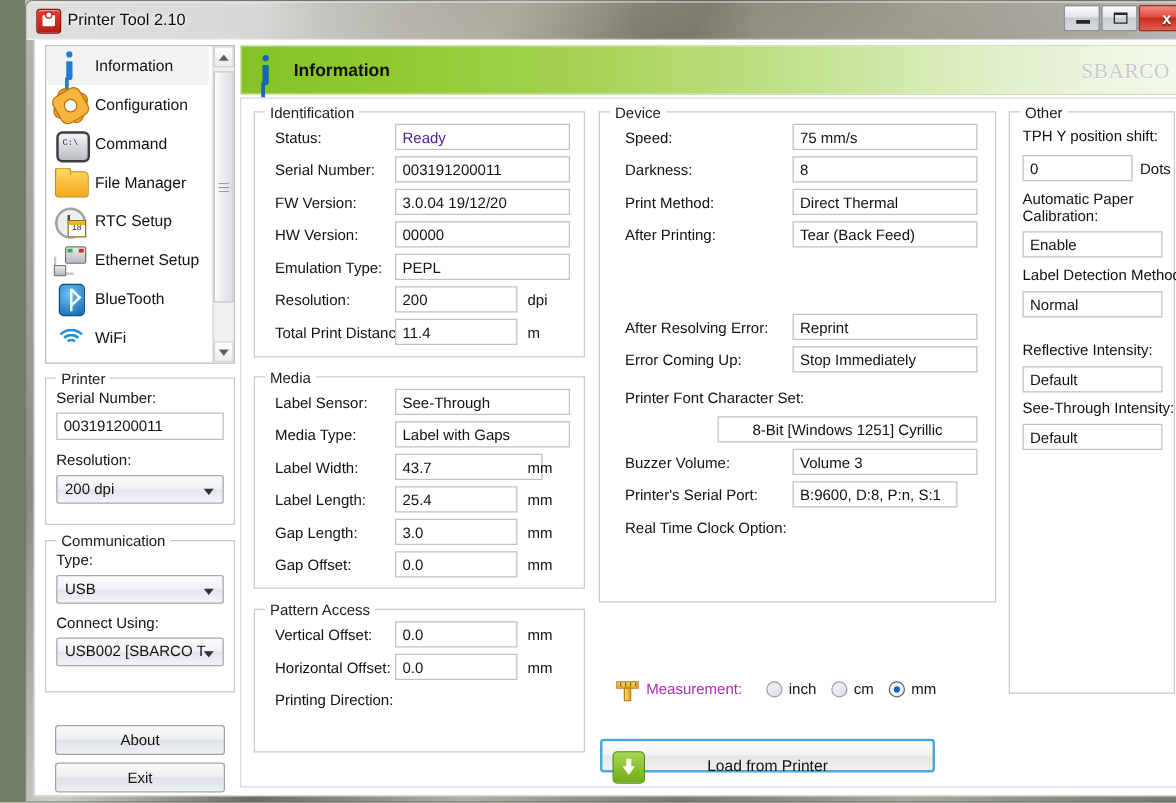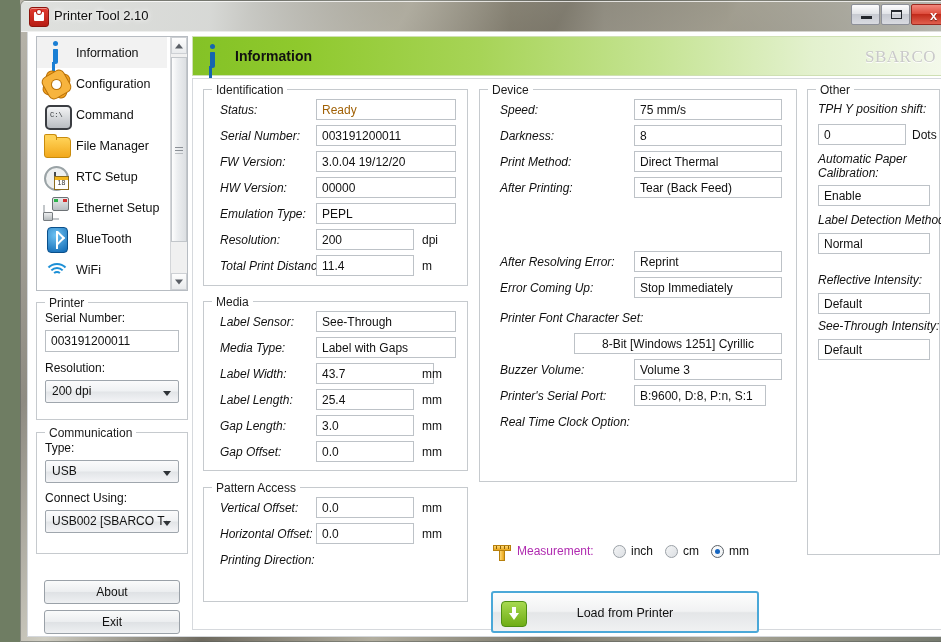--- a/index.html
+++ b/index.html
@@ -257,29 +257,29 @@
     position:absolute;right:12px;top:10px;font-size:17px;letter-spacing:.5px;
     color:#c9c9c9;font-family:"Liberation Serif", serif;
     text-shadow:0 1px 0 #fff;
   }
 
   .panel{
     position:absolute;left:0;top:42px;width:757px;height:552px;
     background:#fff;border:1px solid #d6d9dd;box-sizing:border-box;
   }
 
-  .fld-label{position:absolute;font-size:12px;color:#111;white-space:nowrap;font-style:italic;}
+  .fld-label{position:absolute;font-size:12px;color:#111;white-space:nowrap;}
   .fld-unit{position:absolute;font-size:12px;color:#111;}
   .fld-input{
     position:absolute;box-sizing:border-box;background:#fff;
     border:1px solid #bdc2c7;font-size:12px;color:#111;
     padding:2px 5px;height:21px;line-height:16px;
     white-space:nowrap;overflow:hidden;
   }
-  .fld-input.ready{color:#a16207;}
+  .fld-input.ready{color:#4c1d95;}
 
   
   .measure-row{position:absolute;left:472px;top:504px;width:270px;height:24px;}
   .ruler{position:absolute;left:0;top:2px;width:18px;height:18px;}
   .ruler .bar1{position:absolute;left:0;top:2px;width:18px;height:6px;
     background:linear-gradient(to bottom,#ffd873,#e8a518);border:1px solid #b7800d;box-sizing:border-box;}
   .ruler .bar2{position:absolute;left:6px;top:7px;width:6px;height:11px;
     background:linear-gradient(to right,#ffd873,#e8a518);border:1px solid #b7800d;box-sizing:border-box;}
   .ruler .tick{position:absolute;top:3px;width:1px;height:3px;background:#8d6108;}
   .m-label{position:absolute;left:24px;top:3px;font-size:12px;color:#b02bb0;}
@@ -598,21 +598,21 @@
             <span class="radio" style="left:172px;">
               <span class="dotbox"></span>
               <span class="rlabel">cm</span>
             </span>
             <span class="radio on" style="left:218px;">
               <span class="dotbox"></span>
               <span class="rlabel">mm</span>
             </span>
           </div>
 
-          <div class="loadbtn" style="left:298px;top:512px;width:268px;height:42px;">
+          <div class="loadbtn" style="left:287px;top:512px;width:268px;height:27px;">
             <span class="dlico"></span>
             <span class="ltext">Load from Printer</span>
           </div>
 
         </div>
       </div>
     </div>
   </div>
 </div>
 

